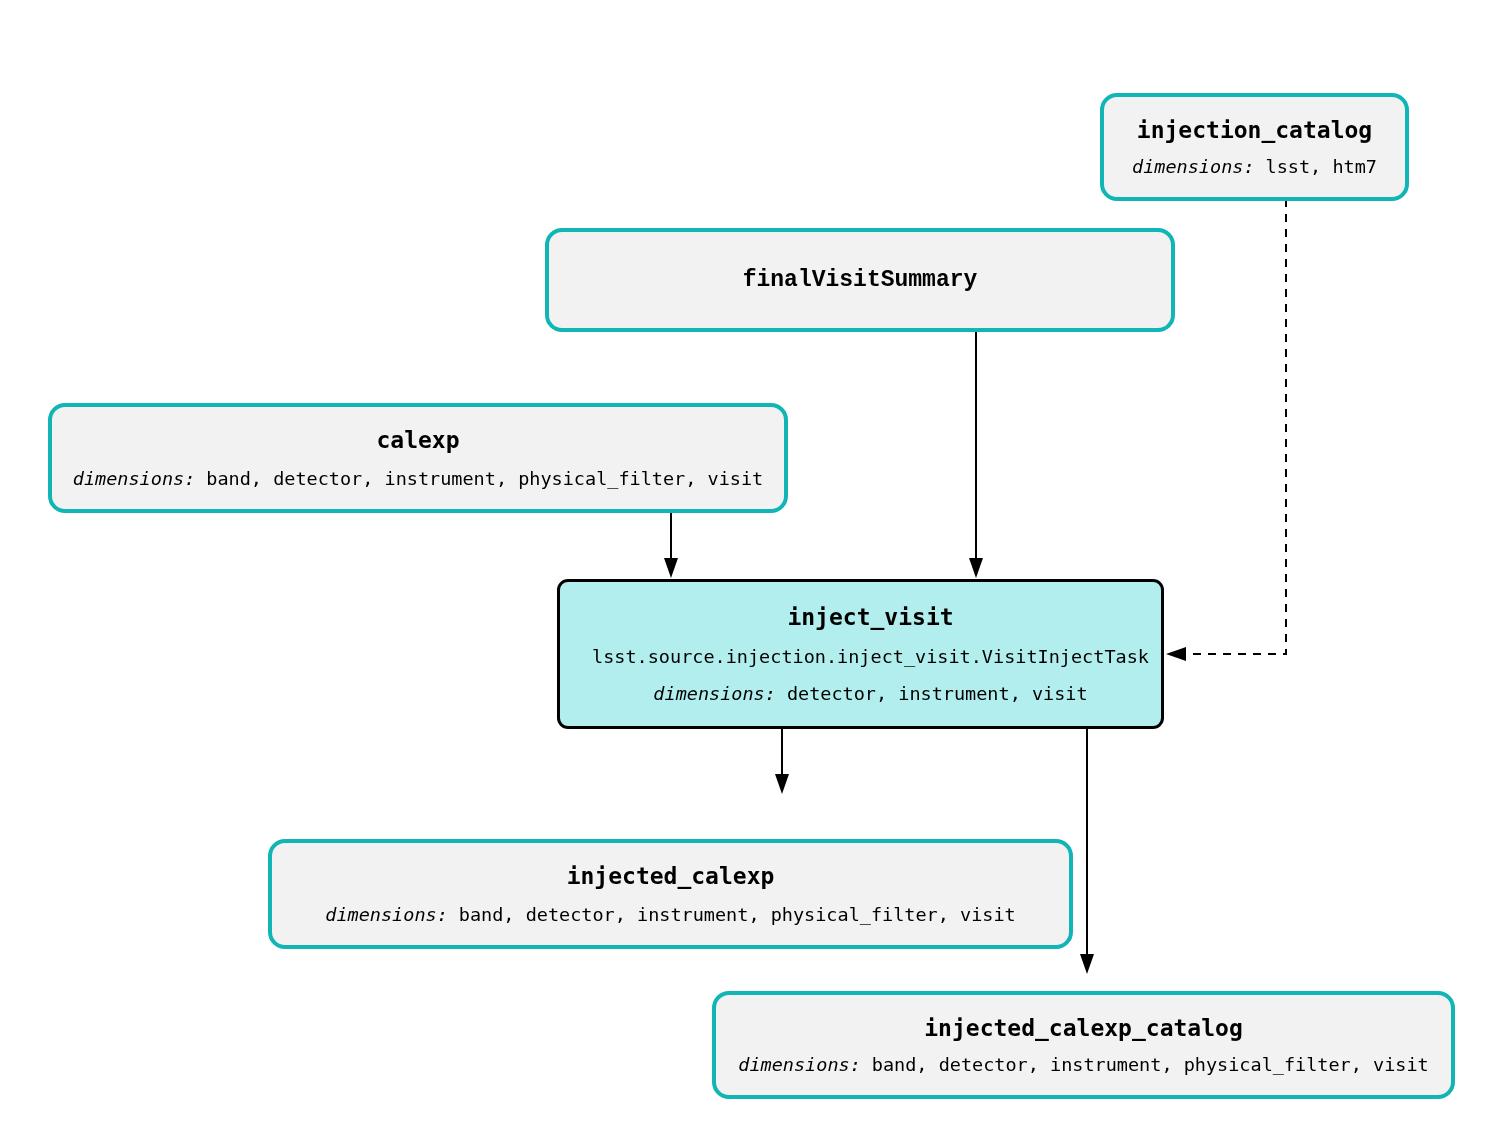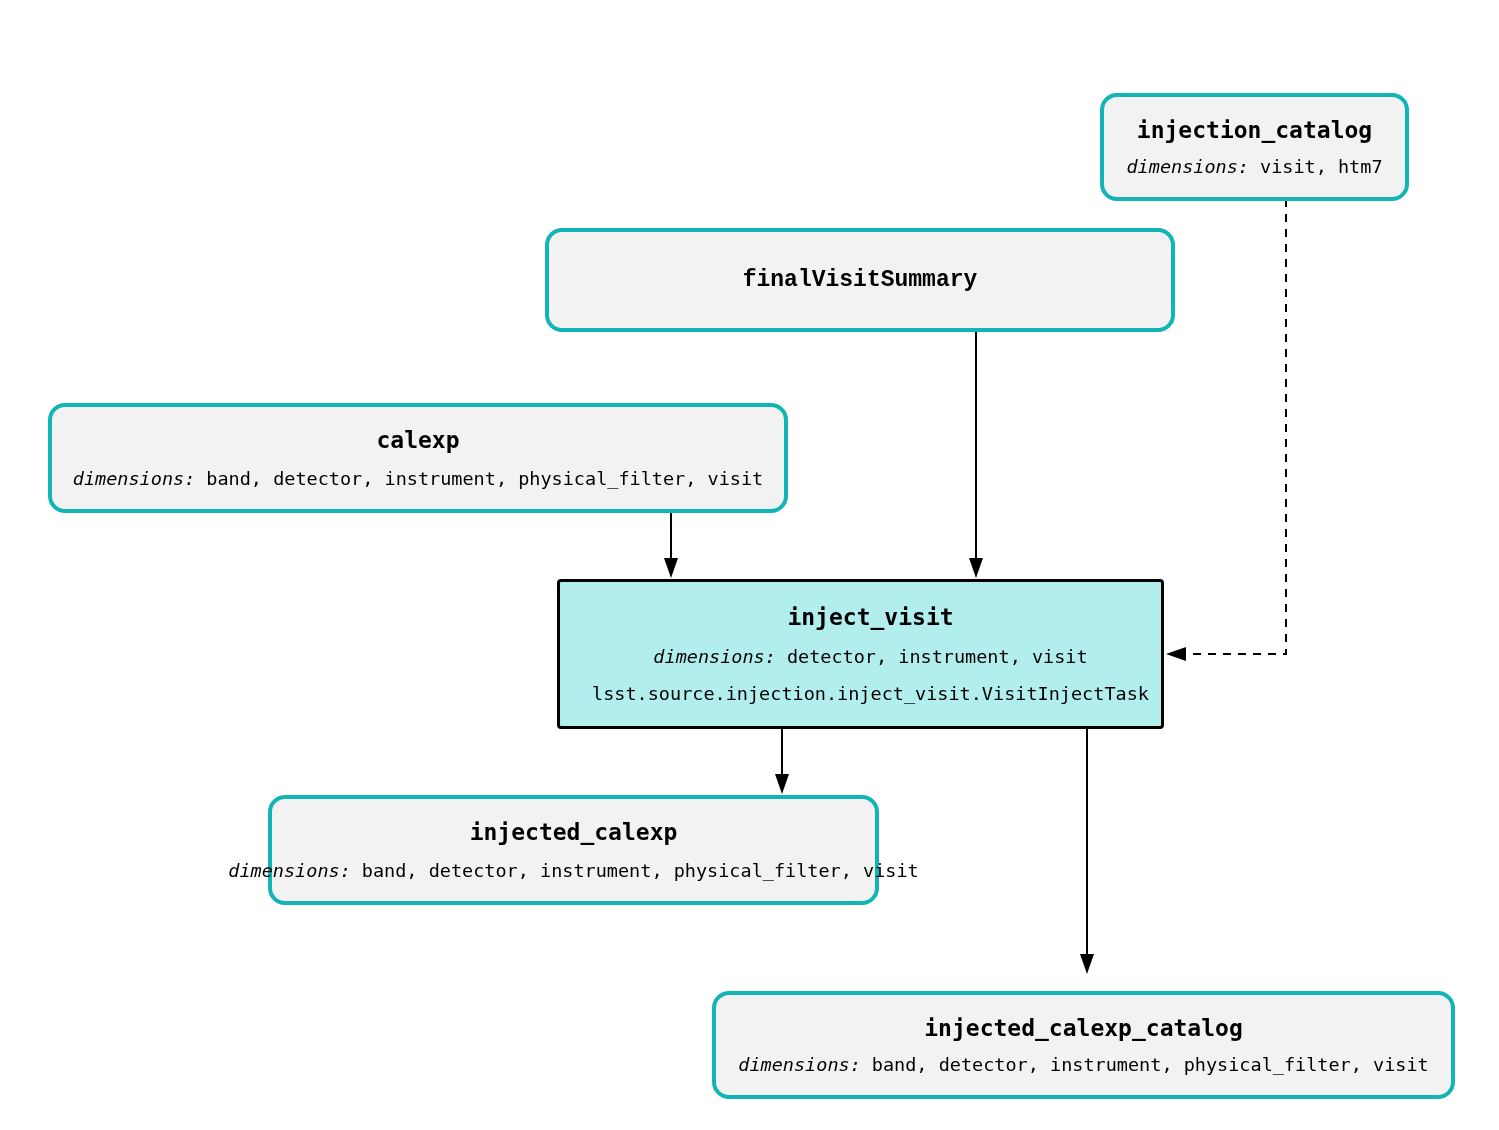--- a/index.html
+++ b/index.html
@@ -34,21 +34,21 @@
     padding: 6px 10px;
   }
   .dataset {
     background: #f2f2f2;
     border: 4px solid #12b5b5;
     border-radius: 17px;
   }
   .task {
     background: #b2eeee;
     border: 3.5px solid #000000;
-    border-radius: 4px;
+    border-radius: 11px;
     padding-left: 30px;
   }
   .node-title {
     font-weight: bold;
     font-size: 23px;
     color: #000000;
     white-space: nowrap;
   }
   .node-sub {
     font-size: 18.5px;
@@ -57,21 +57,21 @@
   }
   .dim-label {
     font-style: italic;
     margin-right: 11px;
   }
   
   #n-injection-catalog      { left: 1100px; top: 45px;  width: 309px; height: 108px; margin-top: 48px; }
   #n-finalVisitSummary      { left: 545px;  top: 228px; width: 630px; height: 104px; font-family: Liberation Mono, monospace; }
   #n-calexp                 { left: 48px;   top: 403px; width: 740px; height: 110px; text-align: center; }
   #n-inject-visit           { left: 557px;  top: 579px; width: 607px; height: 150px; }
-  #n-injected-calexp        { left: 268px;  top: 795px; width: 611px; height: 110px; }
+  #n-injected-calexp        { left: 268px;  top: 839px; width: 805px; height: 110px; }
   #n-injected-calexp-catalog{ left: 712px;  top: 991px; width: 743px; height: 108px; }
 
   .edge-line {
     stroke: #000000;
     stroke-width: 2;
     fill: none;
   }
   .edge-line.dashed {
     stroke-dasharray: 8 7;
   }
@@ -109,41 +109,41 @@
 
     <g>
       <line class="edge-line" x1="1087" y1="729" x2="1087" y2="956"></line>
       <polygon class="edge-head" points="1087,974 1080,954 1094,954"></polygon>
     </g>
   </svg>
 
   <div class="node dataset" id="n-injection-catalog">
     <div class="node-title">injection_catalog</div>
     <div class="node-sub">
-      <span class="dim-label">dimensions:</span><span class="dim-values">visit, htm7</span>
+      <span class="dim-label">dimensions:</span><span class="dim-values">lsst, htm7</span>
     </div>
   </div>
 
   <div class="node dataset" id="n-finalVisitSummary">
     <div class="node-title">finalVisitSummary</div>
   </div>
 
   <div class="node dataset" id="n-calexp">
     <div class="node-title">calexp</div>
     <div class="node-sub">
       <span class="dim-label">dimensions:</span><span class="dim-values">band, detector, instrument, physical_filter, visit</span>
     </div>
   </div>
 
   <div class="node task" id="n-inject-visit">
     <div class="node-title">inject_visit</div>
+    <div class="node-sub">lsst.source.injection.inject_visit.VisitInjectTask</div>
     <div class="node-sub">
       <span class="dim-label">dimensions:</span><span class="dim-values">detector, instrument, visit</span>
     </div>
-    <div class="node-sub">lsst.source.injection.inject_visit.VisitInjectTask</div>
   </div>
 
   <div class="node dataset" id="n-injected-calexp">
     <div class="node-title">injected_calexp</div>
     <div class="node-sub">
       <span class="dim-label">dimensions:</span><span class="dim-values">band, detector, instrument, physical_filter, visit</span>
     </div>
   </div>
 
   <div class="node dataset" id="n-injected-calexp-catalog">

